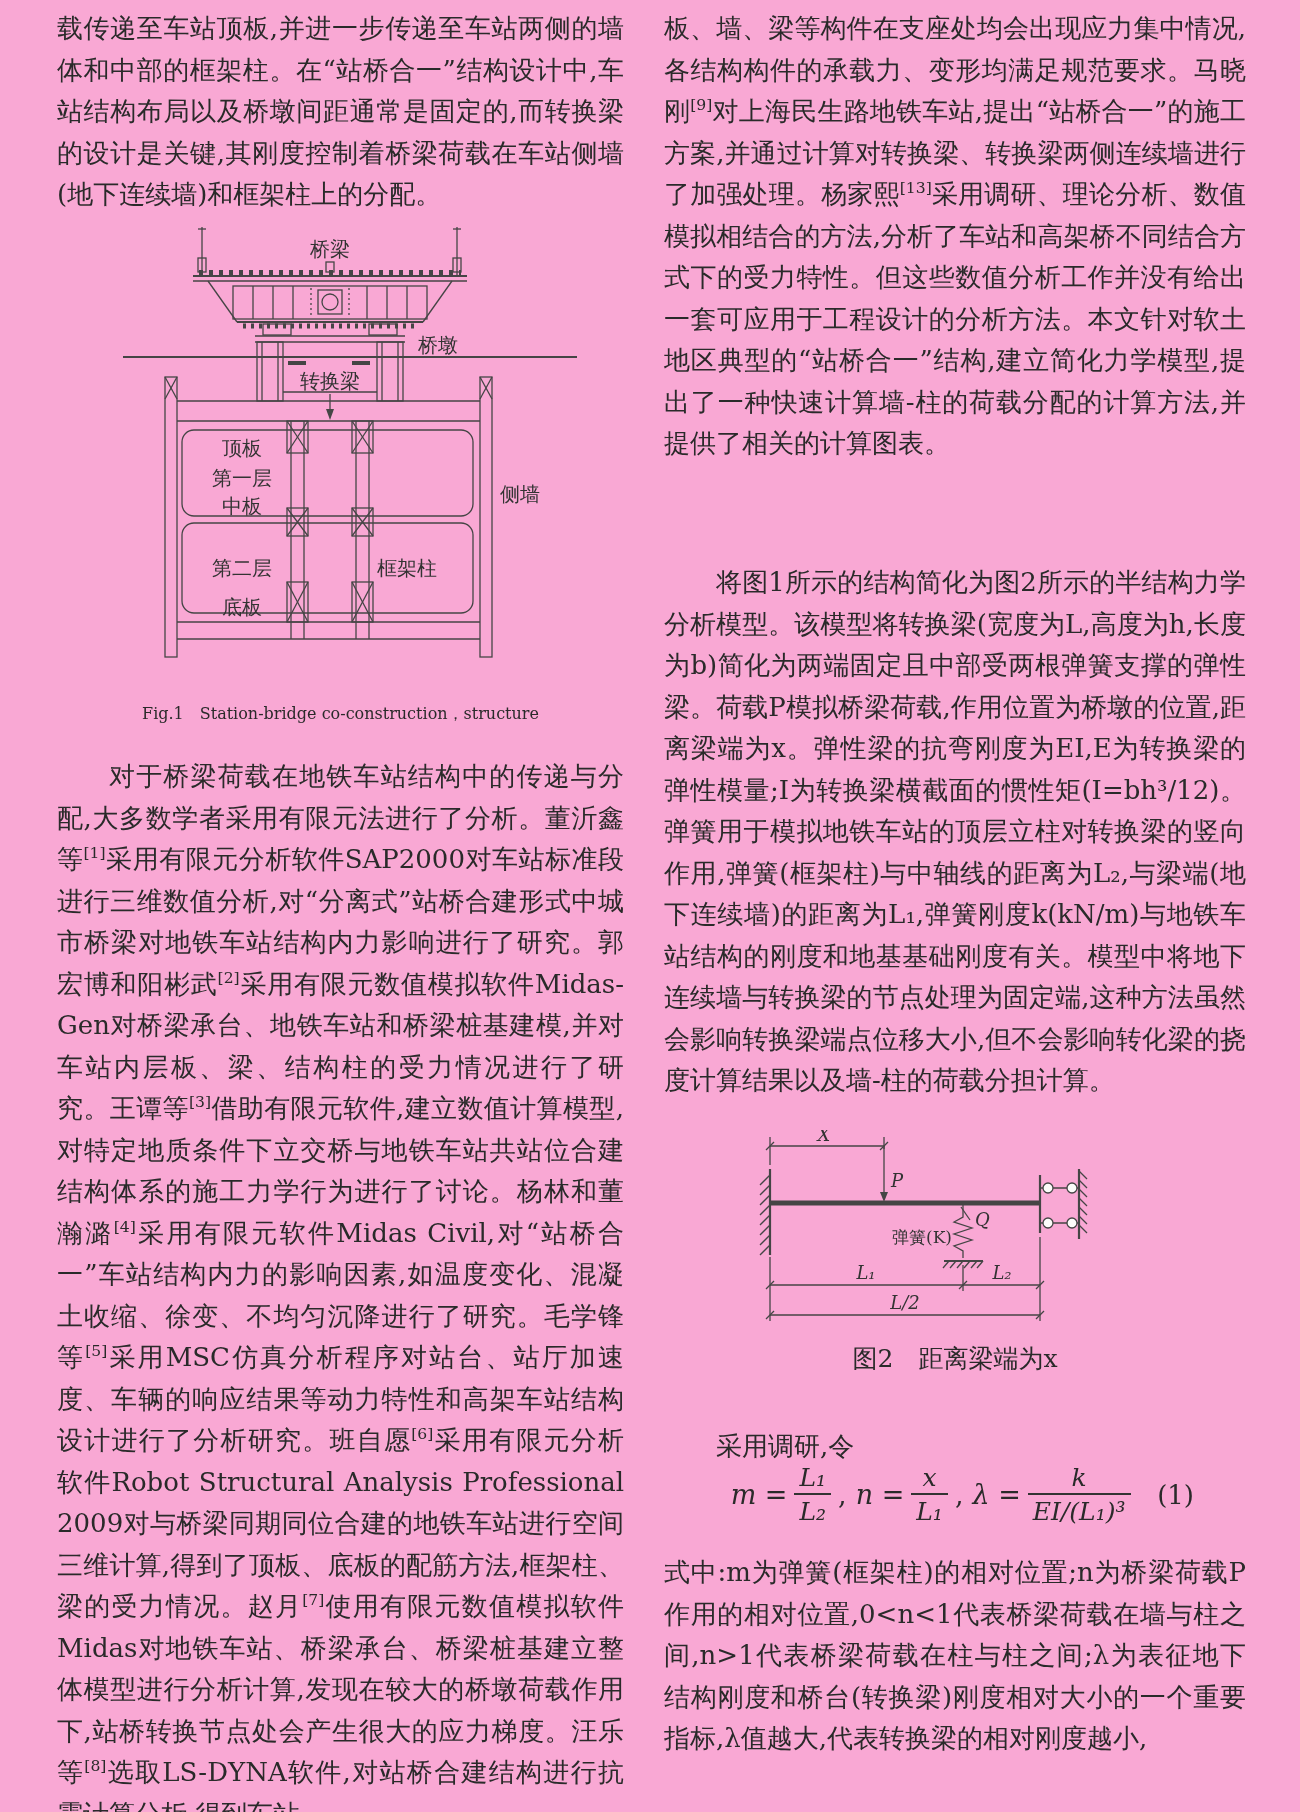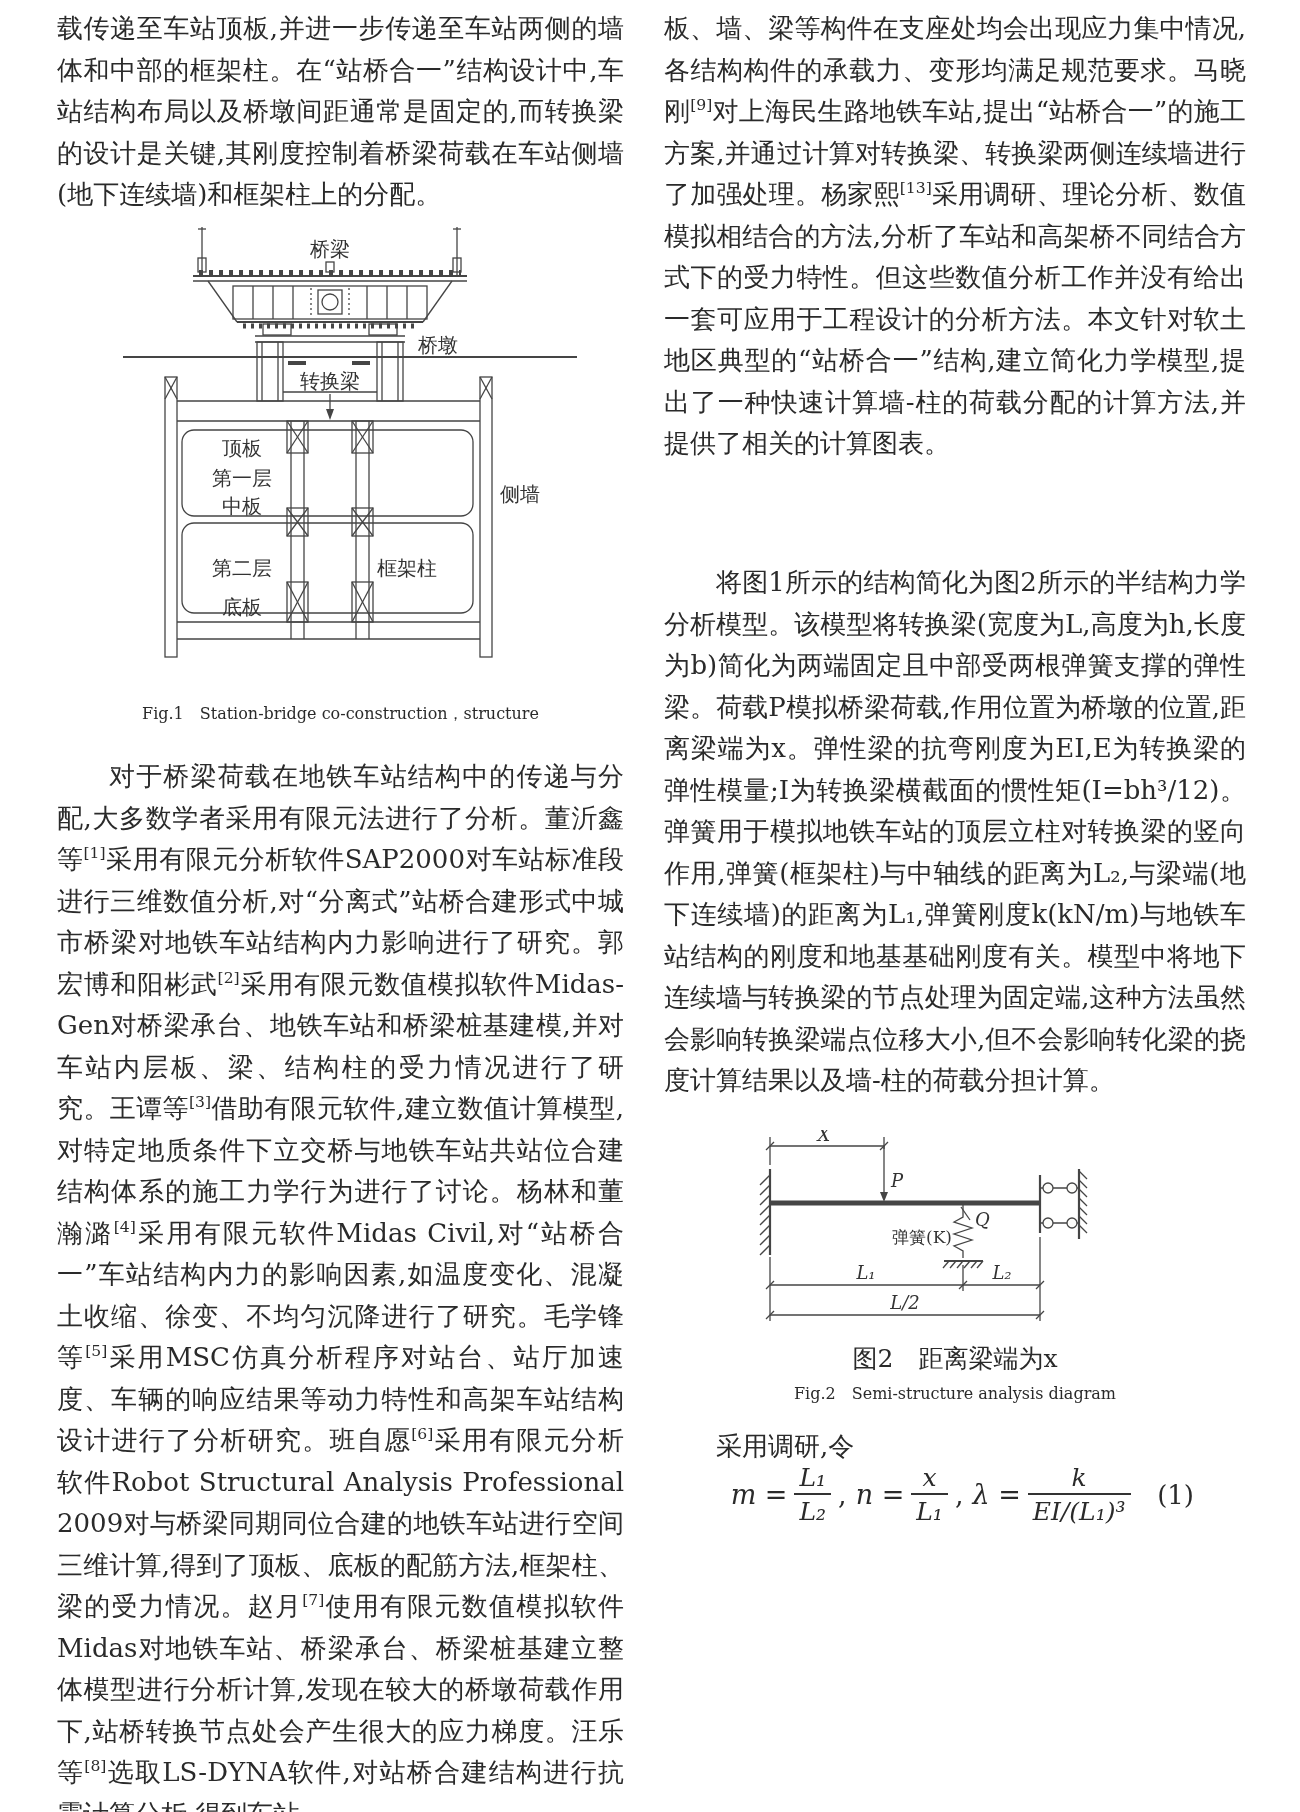--- a/index.html
+++ b/index.html
@@ -1,16 +1,16 @@
 <!DOCTYPE html>
 <html lang="zh"><head>
 <meta charset="utf-8">
 <style>
   html,body{margin:0;padding:0;background:#e8e8e6;}
-  .page{position:relative;width:1300px;height:1812px;margin:0 auto;background:#ffffff;overflow:hidden;
+  .page{position:relative;width:1300px;height:1812px;margin:0 auto;background:#f9a8d4;overflow:hidden;
         font-family:"DejaVu Serif","Liberation Serif",serif;color:#2a2a2a;}
   .col{position:absolute;top:0;height:100%;}
   #col-left{left:57px;width:567px;}
   #col-right{left:664px;width:582px;}
   .body{position:absolute;left:0;width:100%;margin:0;font-size:26px;line-height:41.5px;
         text-align:justify;text-justify:inter-ideograph;}
   .body sup{font-size:0.60em;vertical-align:super;line-height:0;}
   .indent{text-indent:2em;}
   .pos-p1{top:8px;}
   .pos-fig1{position:absolute;top:224px;left:58px;width:470px;height:438px;margin:0;}
@@ -247,21 +247,20 @@
         <text class="fvar" x="135" y="56">P</text>
         <text class="fvar" x="219" y="95">Q</text>
         <text class="flab2" x="196" y="112" text-anchor="end">弹簧(K)</text>
         <text class="fvar" x="110" y="148" text-anchor="middle">L₁</text>
         <text class="fvar" x="246" y="148" text-anchor="middle">L₂</text>
         <text class="fvar" x="149" y="178" text-anchor="middle">L/2</text>
       </svg>
     </figure>
 
     <div class="caption pos-cap2zh">图2　距离梁端为x</div>
-    <div class="caption en pos-cap2en">Fig.2　Semi-structure analysis diagram</div>
 
     <p class="body pos-eqlead indent">采用调研,令</p>
 
     <div class="equation pos-eq">
       <span class="eq-body">
         <span class="eq-var">m =</span>
         <span class="frac">
           <span class="num">L₁</span>
           <span class="den">L₂</span>
         </span>
@@ -274,14 +273,15 @@
         <span class="eq-sep">,</span>
         <span class="eq-var">λ =</span>
         <span class="frac">
           <span class="num">k</span>
           <span class="den">EI/(L₁)³</span>
         </span>
       </span>
       <span class="eq-num">(1)</span>
     </div>
 
+    <p class="body pos-p5">式中:m为弹簧(框架柱)的相对位置;n为桥梁荷载P作用的相对位置,0&lt;n&lt;1代表桥梁荷载在墙与柱之间,n&gt;1代表桥梁荷载在柱与柱之间;λ为表征地下结构刚度和桥台(转换梁)刚度相对大小的一个重要指标,λ值越大,代表转换梁的相对刚度越小,</p>
   </section>
 </div>
 
 </body></html>

